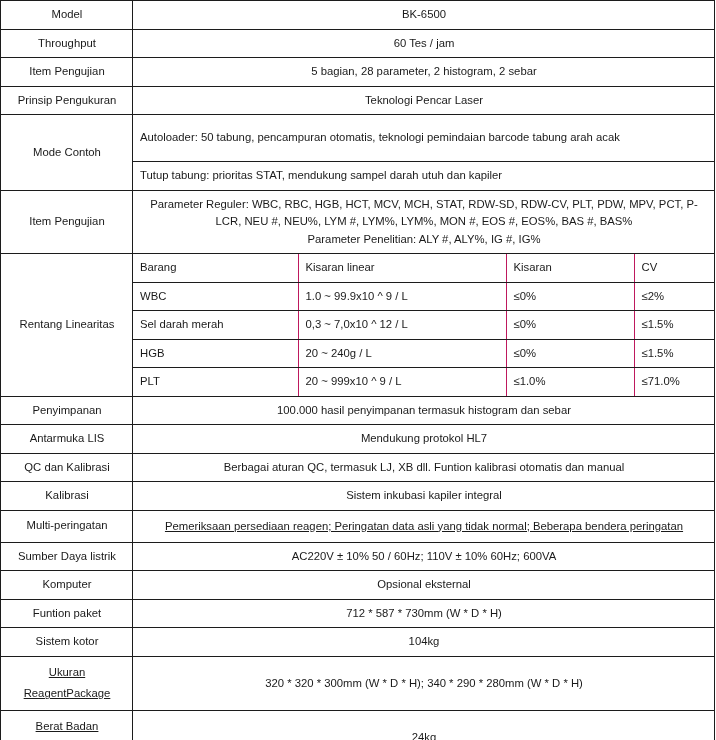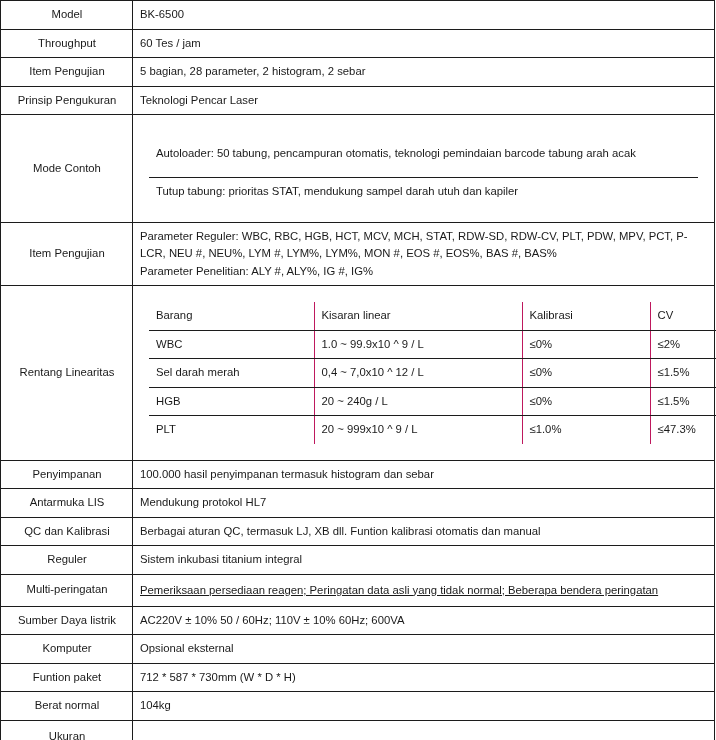--- a/index.html
+++ b/index.html
@@ -29,23 +29,24 @@
     padding: 5px 6px 5px 7px;
     vertical-align: middle;
     word-wrap: break-word;
   }
   td.label {
     vertical-align: middle;
     text-align: center;
   }
   td.value {
     vertical-align: middle;
+    text-align: center;
   }
   td.nopad {
-    padding: 16px !important;
+    padding: 0 !important;
     border: 1px solid #1c1c1c;
   }
 
   
   table.sub {
     width: 100%;
     border-collapse: collapse;
     table-layout: fixed;
     font-size: 11.3px;
     line-height: 1.55;
@@ -129,88 +130,88 @@
           <colgroup>
               <col class="lc-1">
               <col class="lc-2">
               <col class="lc-3">
               <col class="lc-4">
             </colgroup>
           <tbody>
             <tr>
               <td>Barang</td>
               <td>Kisaran linear</td>
-              <td>Kalibrasi</td>
+              <td>Kisaran</td>
               <td>CV</td>
             </tr>
             <tr>
               <td>WBC</td>
               <td>1.0 ~ 99.9x10 ^ 9 / L</td>
               <td>≤0%</td>
               <td>≤2%</td>
             </tr>
             <tr>
               <td>Sel darah merah</td>
-              <td>0,4 ~ 7,0x10 ^ 12 / L</td>
+              <td>0,3 ~ 7,0x10 ^ 12 / L</td>
               <td>≤0%</td>
               <td>≤1.5%</td>
             </tr>
             <tr>
               <td>HGB</td>
               <td>20 ~ 240g / L</td>
               <td>≤0%</td>
               <td>≤1.5%</td>
             </tr>
             <tr>
               <td>PLT</td>
               <td>20 ~ 999x10 ^ 9 / L</td>
               <td>≤1.0%</td>
-              <td>≤47.3%</td>
+              <td>≤71.0%</td>
             </tr>
           </tbody>
         </table>
       </td>
     </tr>
 
     <tr>
       <td class="label">Penyimpanan</td>
       <td class="value">100.000 hasil penyimpanan termasuk histogram dan sebar</td>
     </tr>
     <tr>
       <td class="label">Antarmuka LIS</td>
       <td class="value">Mendukung protokol HL7</td>
     </tr>
     <tr>
       <td class="label">QC dan Kalibrasi</td>
       <td class="value">Berbagai aturan QC, termasuk LJ, XB dll. Funtion kalibrasi otomatis dan manual</td>
     </tr>
     <tr>
-      <td class="label">Reguler</td>
-      <td class="value">Sistem inkubasi titanium integral</td>
+      <td class="label">Kalibrasi</td>
+      <td class="value">Sistem inkubasi kapiler integral</td>
     </tr>
 
     <tr>
       <td class="label">Multi-peringatan</td>
       <td class="value two-line">Pemeriksaan persediaan reagen; Peringatan data asli yang tidak normal; Beberapa bendera peringatan</td>
     </tr>
 
     <tr>
       <td class="label">Sumber Daya listrik</td>
       <td class="value">AC220V ± 10% 50 / 60Hz; 110V ± 10% 60Hz; 600VA</td>
     </tr>
     <tr>
       <td class="label">Komputer</td>
       <td class="value">Opsional eksternal</td>
     </tr>
     <tr>
       <td class="label">Funtion paket</td>
       <td class="value">712 * 587 * 730mm (W * D * H)</td>
     </tr>
     <tr>
-      <td class="label">Berat normal</td>
+      <td class="label">Sistem kotor</td>
       <td class="value">104kg</td>
     </tr>
 
     <tr>
       <td class="label two-line">Ukuran ReagentPackage</td>
       <td class="value">320 * 320 * 300mm (W * D * H); 340 * 290 * 280mm (W * D * H)</td>
     </tr>
 
     <tr>
       <td class="label two-line">Berat Badan ReagentGross</td>

